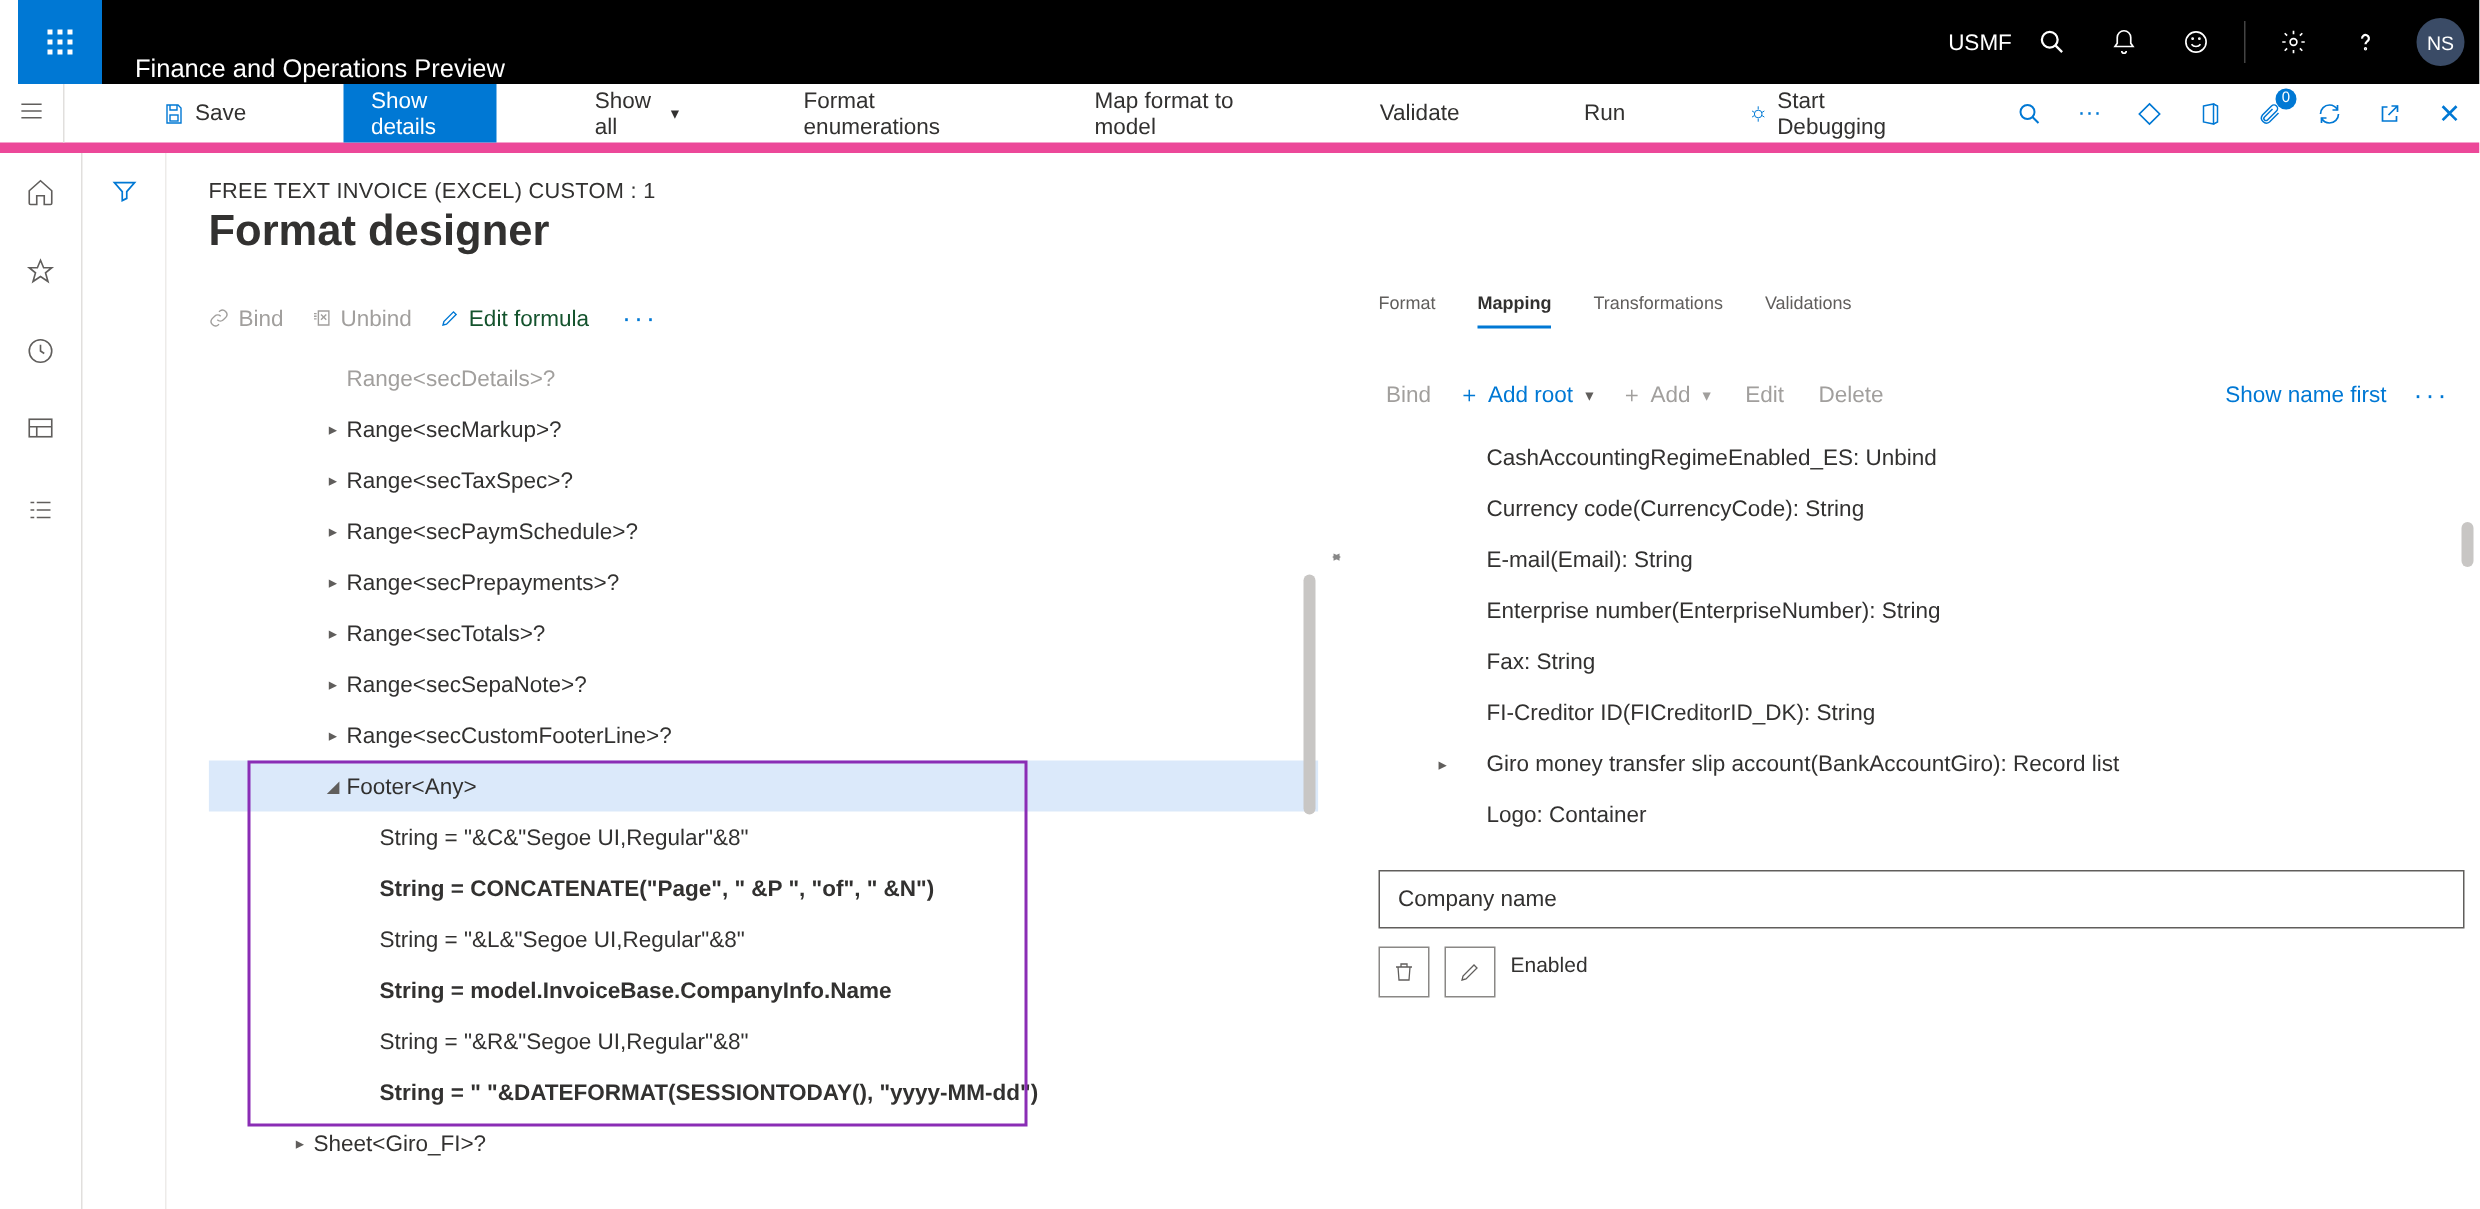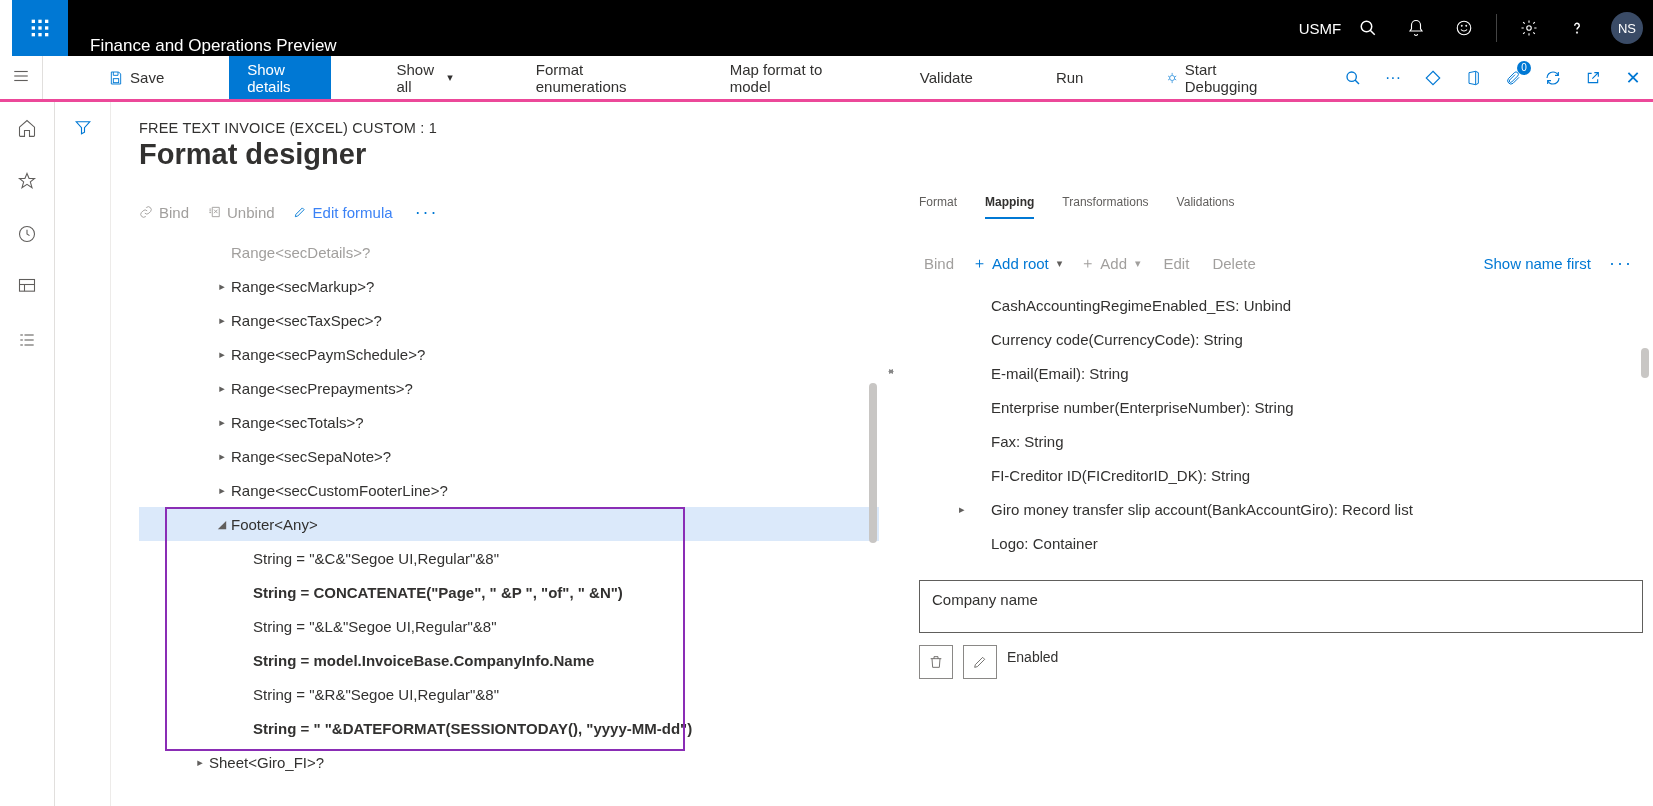--- a/index.html
+++ b/index.html
@@ -11,21 +11,21 @@
 .topbar .waffle svg { width:20px; height:20px; fill:#fff; }
 .topbar .app-title { font-size:17px; padding:0 22px; font-weight:400; flex:0 0 auto; }
 .topbar .spacer { flex:1; }
 .topbar .right { display:flex; align-items:center; gap:0; }
 .topbar .tbtn { width:48px; height:56px; display:flex; align-items:center; justify-content:center; cursor:pointer; font-size:18px; }
 .topbar .tbtn span.company { font-size:15px; padding:0 10px; }
 .topbar .divider { width:1px; height:28px; background:#444; margin:0 8px; }
 .topbar .avatar { width:32px; height:32px; border-radius:50%; background:#3a4b66; display:flex; align-items:center; justify-content:center; font-size:13px; margin:0 10px; }
 
 
-.actionbar { height:46px; border-bottom:3px solid #ec4899; display:flex; align-items:stretch;gap:47px; }
+.actionbar { height:46px; border-bottom:7px solid #ec4899; display:flex; align-items:stretch;gap:47px; }
 .actionbar .left-strip { width:55px; border-right:1px solid #e1dfdd; display:flex; align-items:center; justify-content:center; }
 .hamburger { cursor:pointer; }
 .hamburger svg { width:18px;height:18px;stroke:#605e5c;stroke-width:1.5;fill:none; }
 .actionbar .btn { display:flex; align-items:center; padding:0 18px; cursor:pointer; font-size:15px; gap:6px; position:relative; }
 .actionbar .btn.save { color:#323130; }
 .actionbar .btn.save svg { width:16px;height:16px;stroke:#0078d4;fill:none;stroke-width:1.4; }
 .actionbar .btn.primary { background:#0078d4; color:#fff; }
 .actionbar .chev { font-size:11px; margin-left:4px; }
 .actionbar .btn svg.bug { width:16px;height:16px;stroke:#0078d4;fill:none;stroke-width:1.3; }
 .actionbar .right-icons { margin-left:auto; display:flex; align-items:center; }
@@ -49,21 +49,21 @@
 
 .workspace { display:flex; margin-top:24px; flex:1; overflow:hidden; }
 .leftpane { width:740px; display:flex; flex-direction:column; overflow:hidden; position:relative;}
 .rightpane { flex:1; display:flex; flex-direction:column;  padding-left:20px; overflow:hidden; position:relative; }
 .divvert { width:20px; display:flex; align-items:flex-start; justify-content:center; padding-top:170px; color:#888; font-size:13px; cursor:col-resize;}
 .divvert::before { content:"◂▸"; letter-spacing:-4px; color:#888; font-size:10px;}
 
 .pane-toolbar { display:flex; align-items:center; gap:18px; font-size:15px; height:34px; }
 .pane-toolbar .act { cursor:pointer; display:flex; align-items:center; gap:6px; }
 .pane-toolbar .act.grey { color:#a19f9d; }
-.pane-toolbar .act.blue { color:#3b82f6;text-align:right; }
+.pane-toolbar .act.blue { color:#14532d;text-align:right; }
 .pane-toolbar svg { width:14px;height:14px; }
 .pane-toolbar .dots { color:#0078d4; font-size:18px; letter-spacing:2px; cursor:pointer; padding:0 4px;}
 
 .tree { margin-top:6px; overflow:auto; flex:1; font-size:15px; position:relative; }
 .tree .row { display:flex; align-items:center; height:34px; padding-left:30px; cursor:pointer; white-space:nowrap;}
 .tree .row .tw { width:18px; text-align:center; color:#605e5c; font-size:11px; display:inline-block; }
 .tree .row.selected { background:#dbe9fa; }
 .tree .row.bold { font-weight:600; }
 .highlight-box { position:absolute; border:2px solid #8a2db5; pointer-events:none; }
 
@@ -76,21 +76,21 @@
 .rtoolbar .act.grey { color:#a19f9d; }
 .rtoolbar .act.blue { color:#0078d4; }
 .rtoolbar .dots { margin-left:auto; color:#0078d4; font-size:18px; letter-spacing:2px; cursor:pointer; padding-right:20px;}
 
 .rtree { margin-top:14px; flex:0 0 auto; overflow:auto; font-size:15px; max-height:305px; position:relative;}
 .rtree .rrow { height:34px; display:flex; align-items:center; padding-left:72px; cursor:pointer; }
 .rtree .rrow .tw { position:absolute; left:40px; font-size:11px; color:#605e5c; }
 .rtree .rrow.selected { background:#dbe9fa; }
 
 .fieldbox { margin:16px 10px 0 0; }
-.fieldbox .box1 { border:1px solid #605e5c; padding:10px 12px 24px 12px; font-size:15px; }
+.fieldbox .box1 { border:1px solid #605e5c; padding:10px 12px 10px 12px; font-size:15px; }
 .fieldbox .row2 { display:flex; gap:10px; margin-top:12px; align-items:flex-start; }
 .fieldbox .sq { width:34px;height:34px; border:1px solid #8a8886; display:flex;align-items:center;justify-content:center; cursor:pointer; color:#605e5c;}
 .fieldbox .lbl { font-size:14px; padding-top:4px; }
 .fieldbox .sq svg { width:16px;height:16px;stroke:#605e5c;fill:none;stroke-width:1.3;}
 
 .sb-custom { position:absolute; right:2px; width:8px; background:#c8c6c4; border-radius:4px; }
 </style>
 </head>
 <body>
 

